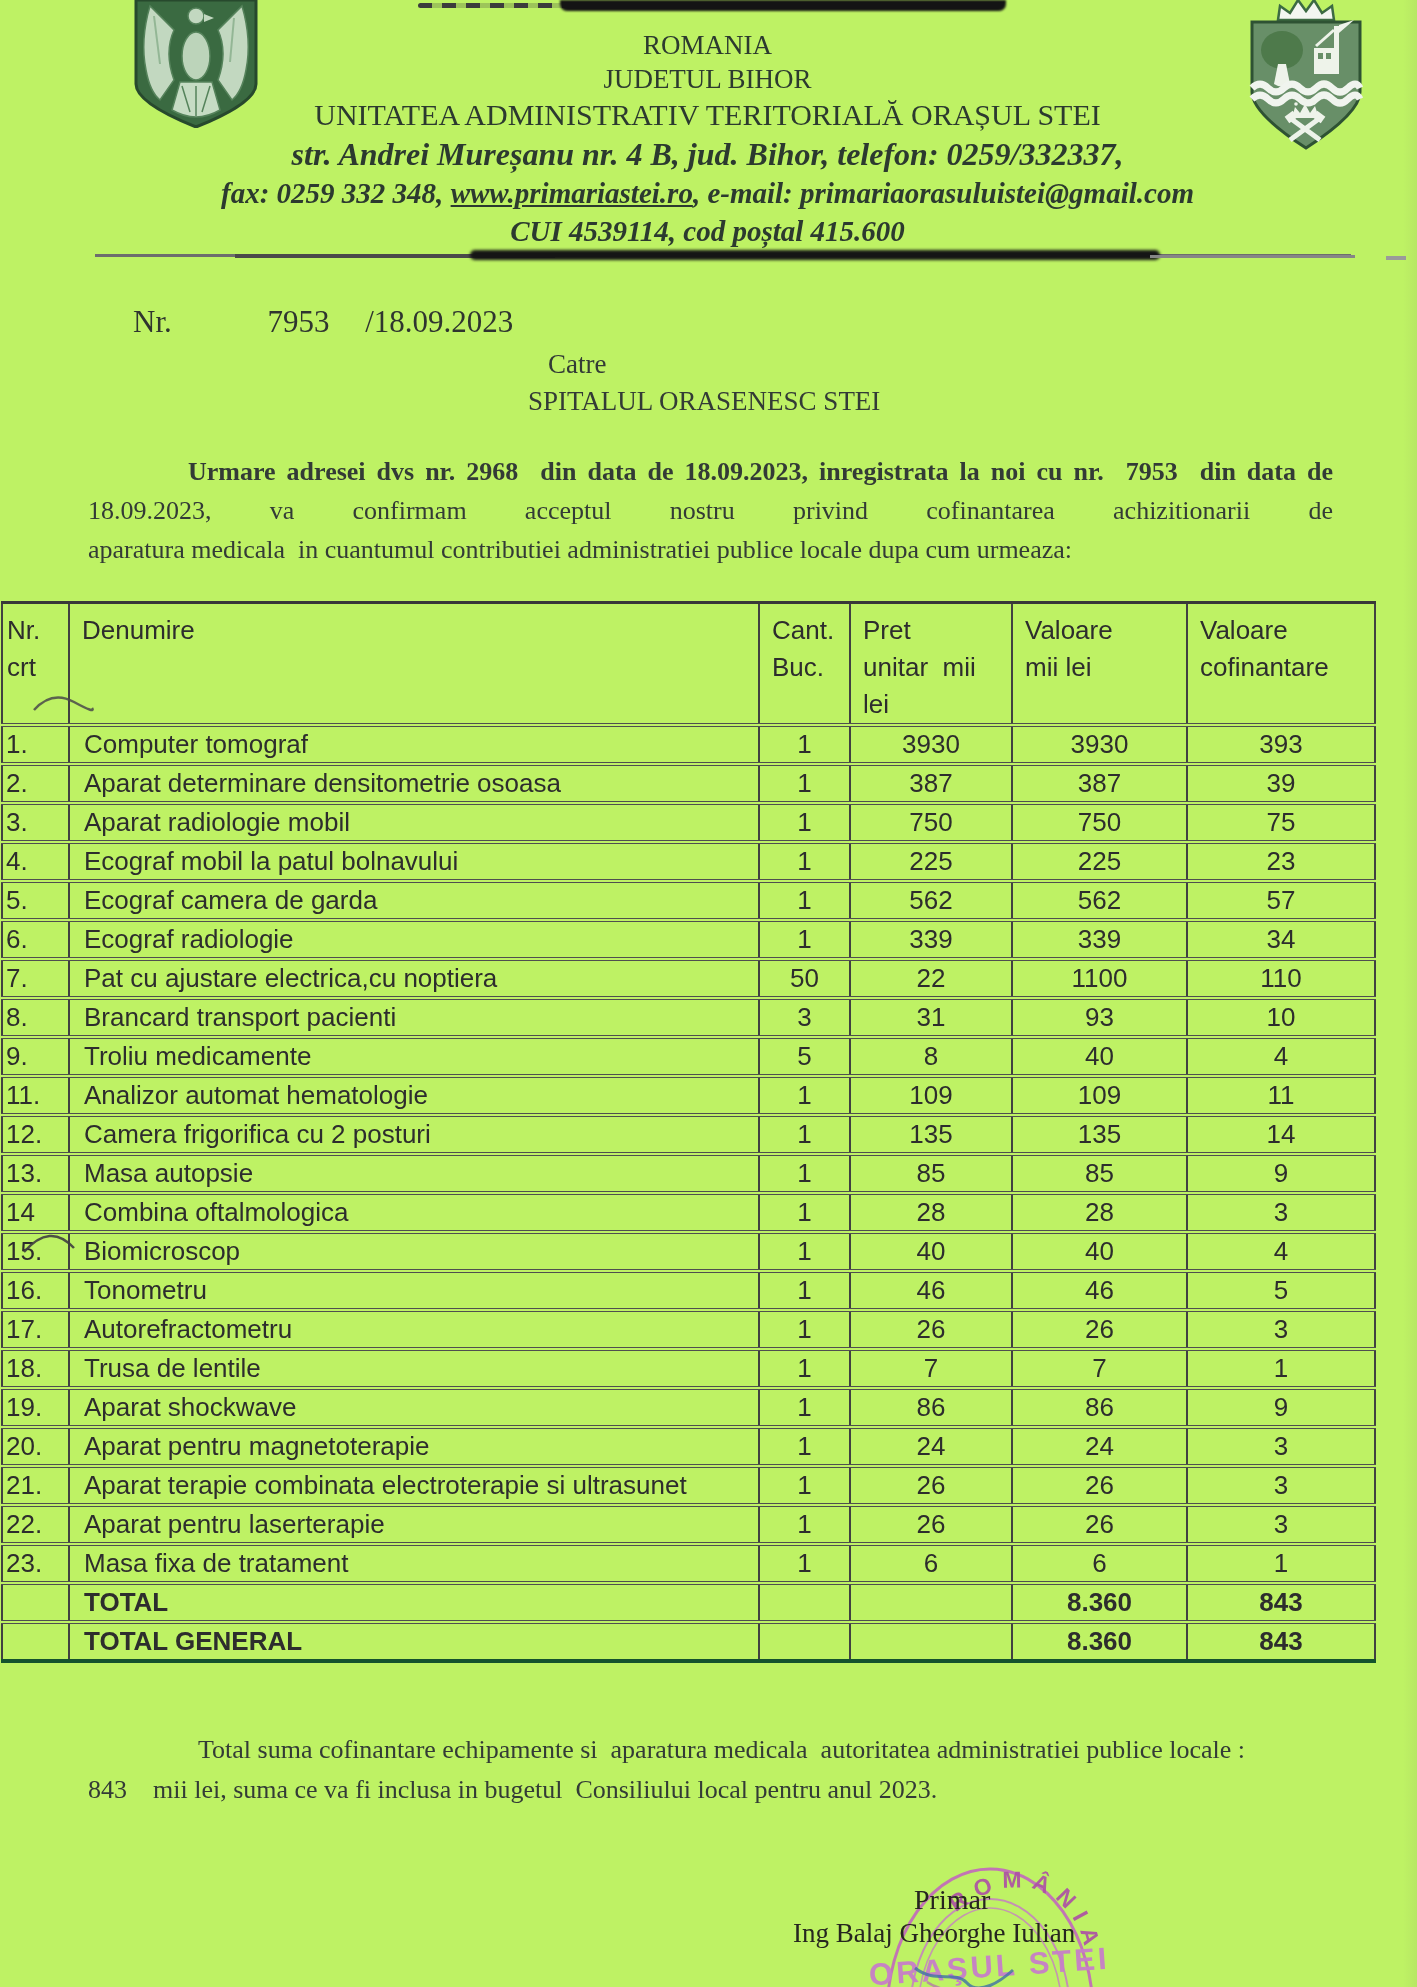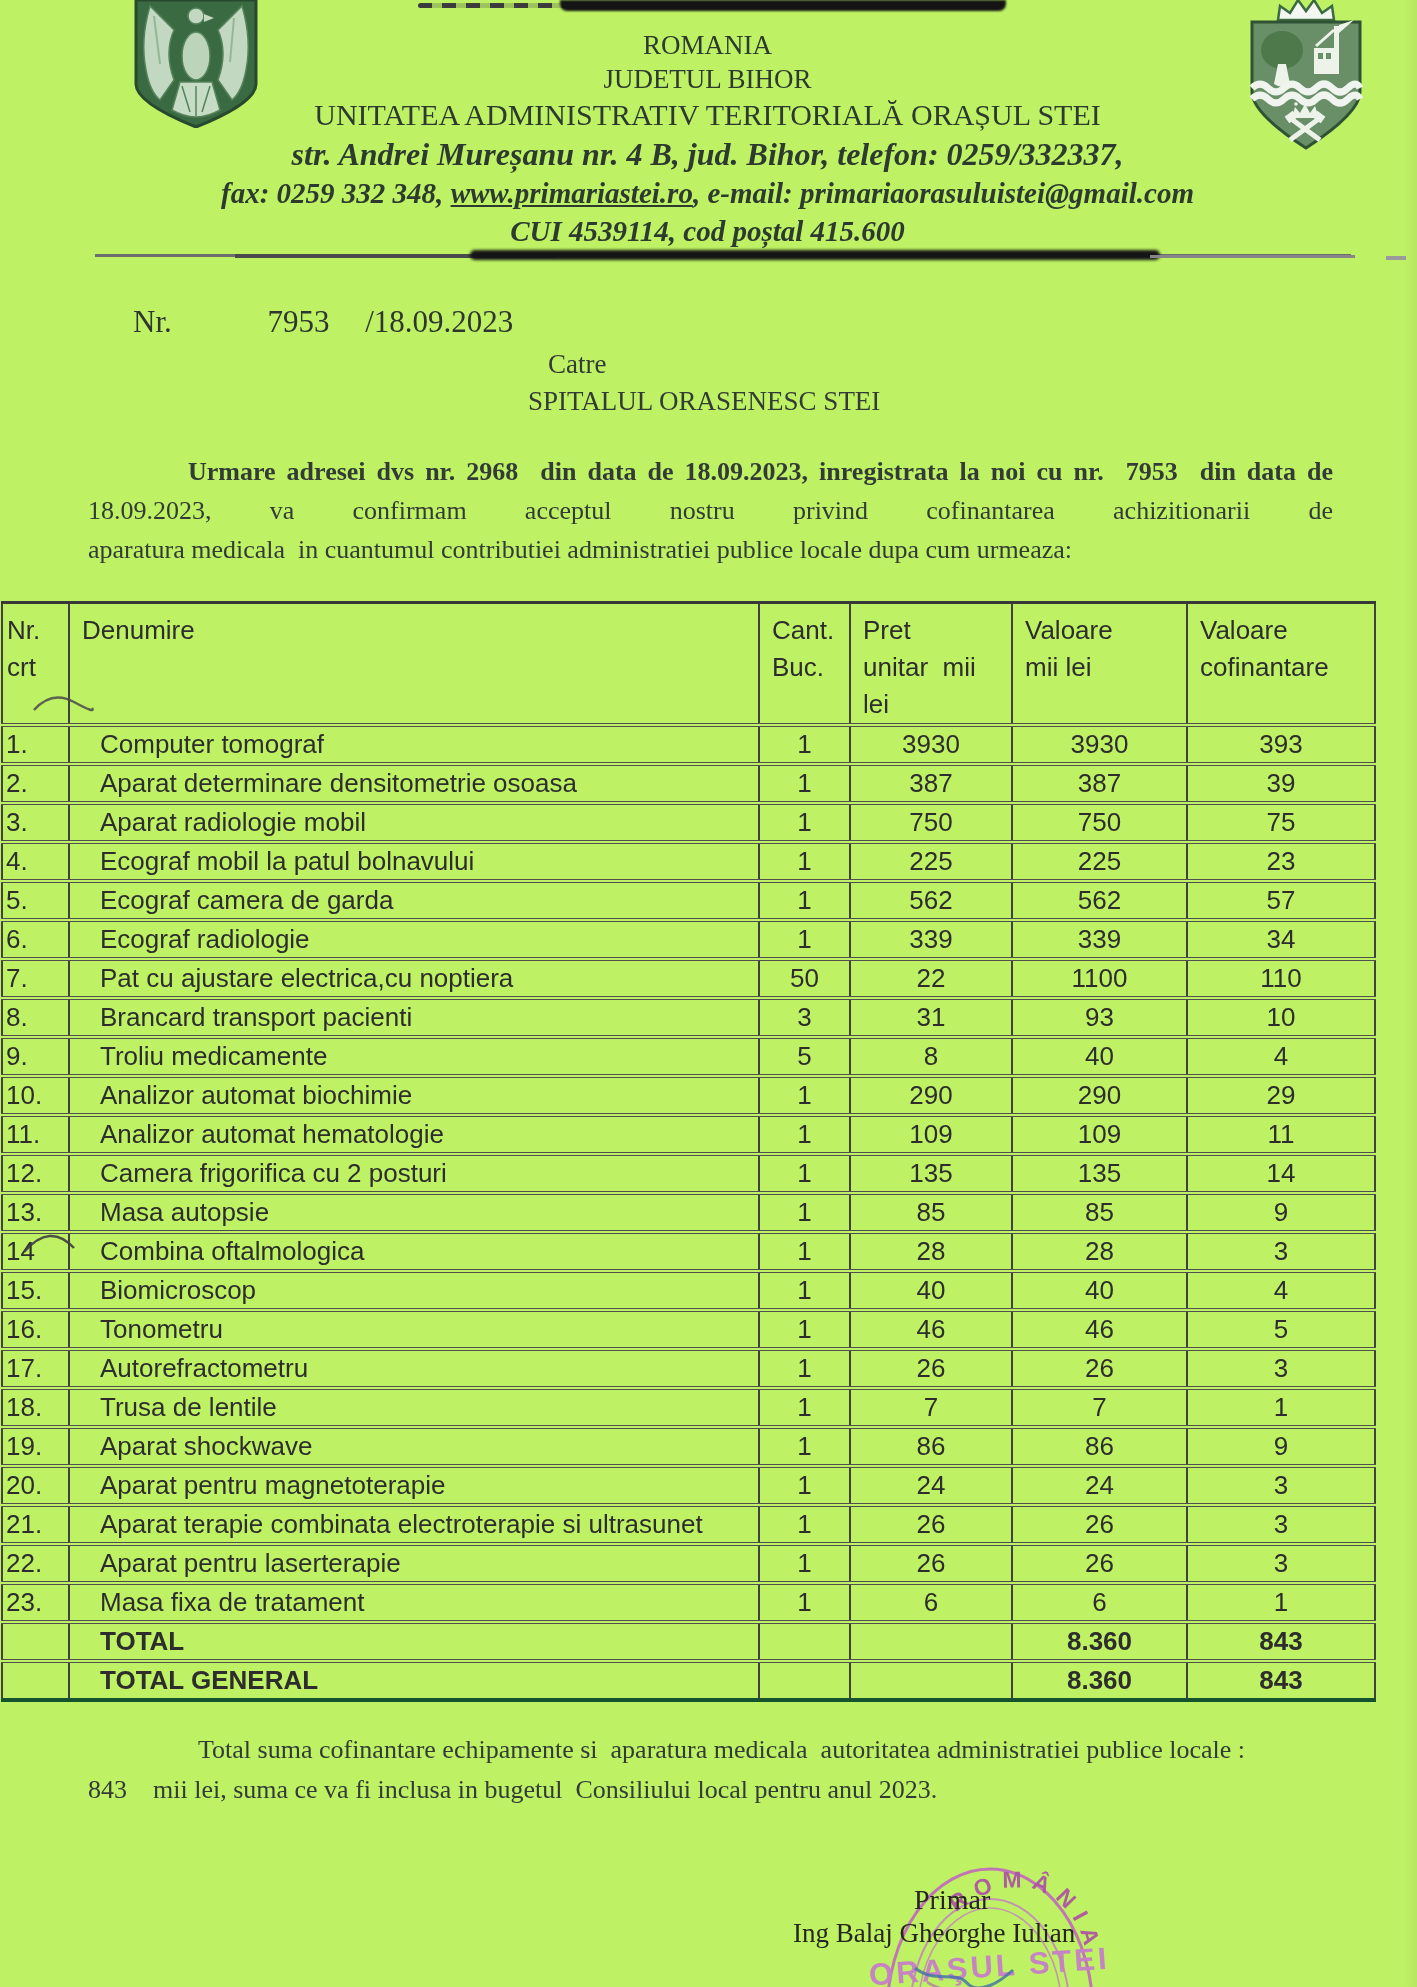--- a/index.html
+++ b/index.html
@@ -59,21 +59,21 @@
     font-family:"Liberation Sans", sans-serif; font-size:26px; color:#2d2d2d; }
   table.equip th, table.equip td { border-left:2px solid #414141; border-right:2px solid #414141; padding:0; }
   table.equip tr.hdr { height:116px; }
   table.equip tr.hdr th { vertical-align:top; text-align:left; font-weight:normal;
       padding:8px 10px 0 12px; border-top:3px solid #383838; border-bottom:3px solid #383838; }
   table.equip tr.hdr th div { line-height:37px; white-space:pre; }
   table.equip tr.hdr th.col-nr { padding-left:4px; }
   table.equip tbody tr { height:39px; }
   table.equip tbody td { border-top:4px double #4f4f4f; vertical-align:middle; }
   table.equip td.col-nr { padding-left:3px; }
-  table.equip td.col-denumire { padding-left:30px; }
+  table.equip td.col-denumire { padding-left:14px; }
   table.equip td.col-cant, table.equip td.col-pret,
   table.equip td.col-valoare, table.equip td.col-cofinantare { text-align:center; }
   table.equip tr.total-row td, table.equip tr.total-general-row td { font-weight:bold; }
   table.equip tr.total-general-row td { border-bottom:4px solid #14532d; }
 
   .artifact { position:absolute; pointer-events:none; }
 
   
   .closing { position:absolute; left:88px; top:1730px; width:1255px; font-size:26px; line-height:40px; }
   .closing .ln { white-space:pre; }
@@ -260,28 +260,20 @@
         </tr>
         <tr>
           <td class="col-nr">9.</td>
           <td class="col-denumire">Troliu medicamente</td>
           <td class="col-cant">5</td>
           <td class="col-pret">8</td>
           <td class="col-valoare">40</td>
           <td class="col-cofinantare">4</td>
         </tr>
         <tr>
-          <td class="col-nr">10.</td>
-          <td class="col-denumire">Analizor automat biochimie</td>
-          <td class="col-cant">1</td>
-          <td class="col-pret">290</td>
-          <td class="col-valoare">290</td>
-          <td class="col-cofinantare">29</td>
-        </tr>
-        <tr>
           <td class="col-nr">11.</td>
           <td class="col-denumire">Analizor automat hematologie</td>
           <td class="col-cant">1</td>
           <td class="col-pret">109</td>
           <td class="col-valoare">109</td>
           <td class="col-cofinantare">11</td>
         </tr>
         <tr>
           <td class="col-nr">12.</td>
           <td class="col-denumire">Camera frigorifica cu 2 posturi</td>

